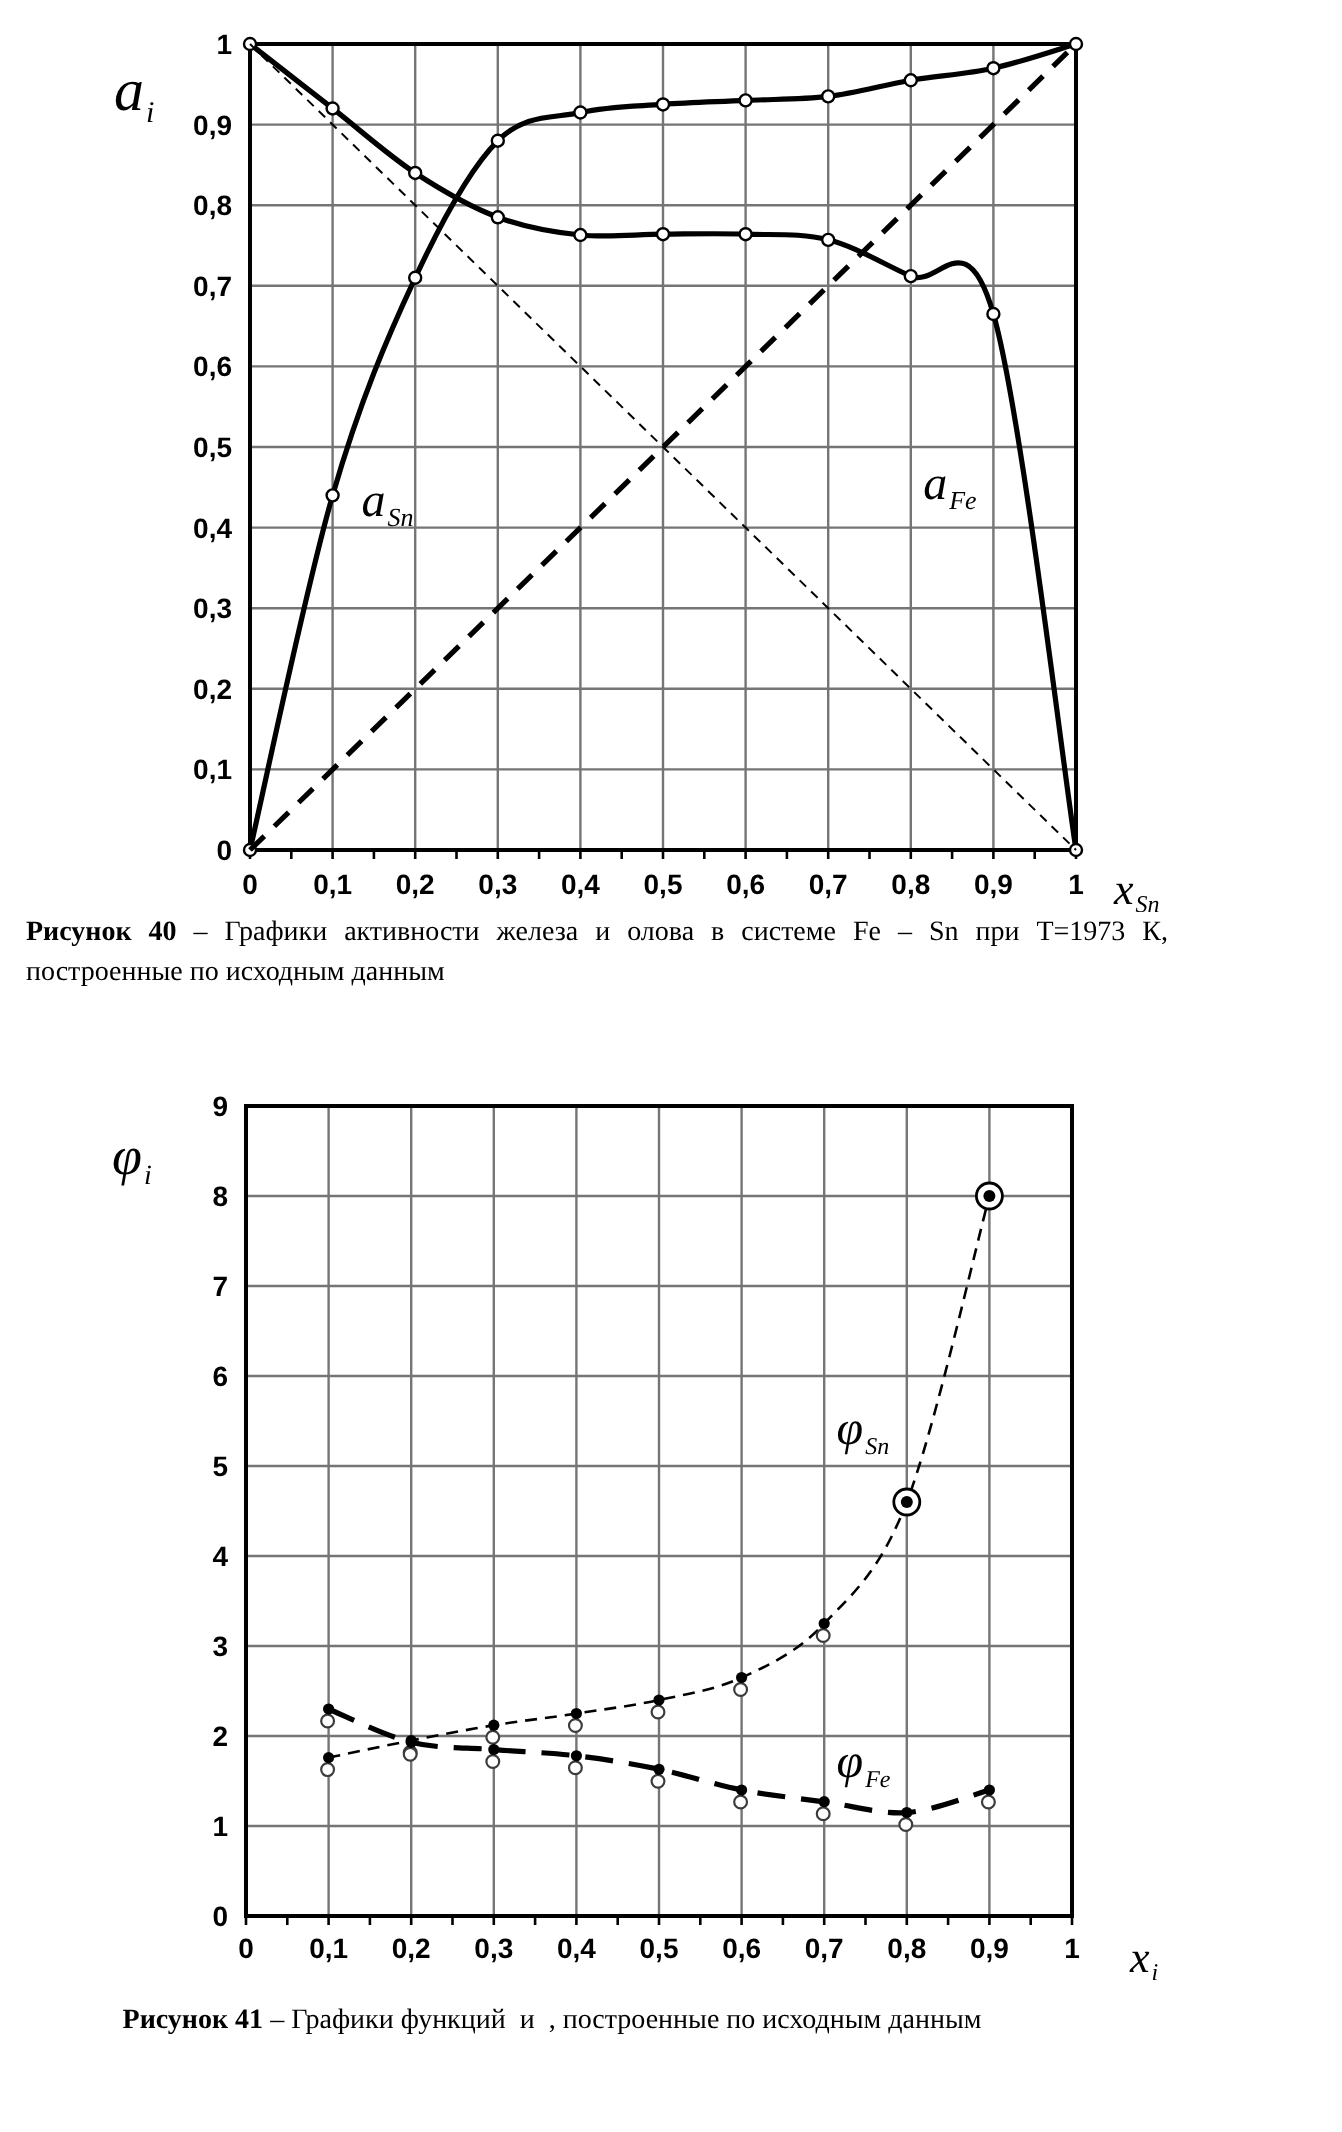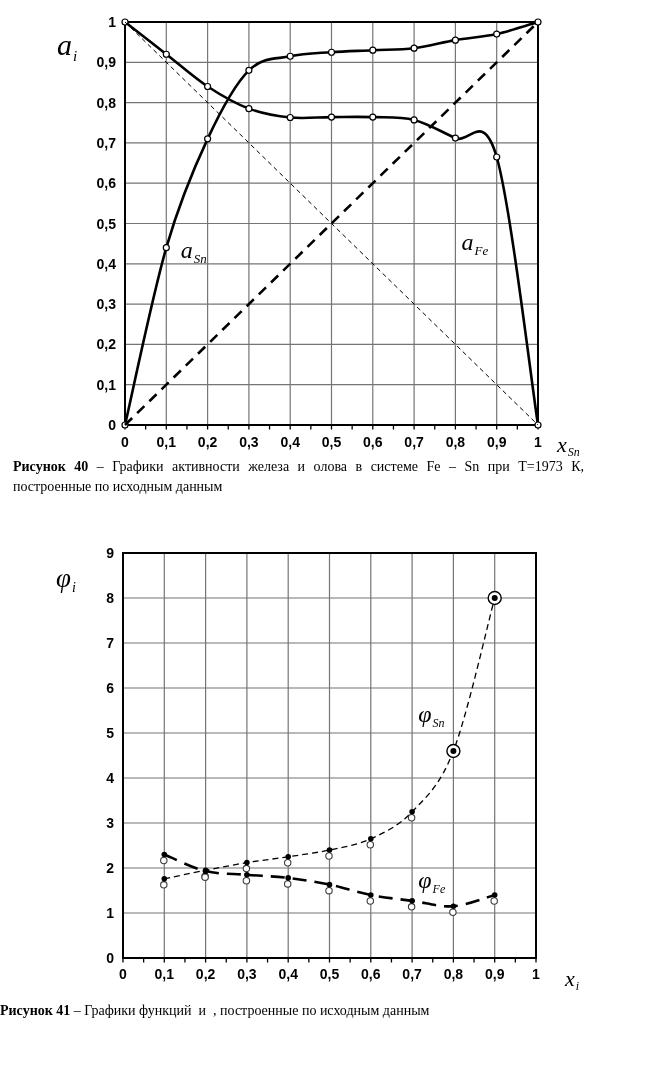--- a/index.html
+++ b/index.html
@@ -7,21 +7,21 @@
         font-family:"Liberation Serif",serif;color:#000;}
   .chart-svg{position:absolute;left:0;display:block;}
   #fig40-svg{top:0;}
   #fig41-svg{top:530px;}
   .cap{position:absolute;margin:0;font-family:"Liberation Serif",serif;font-size:14px;
        line-height:19.5px;color:#000;}
   .cap b{font-weight:bold;}
   .cap40{left:13px;top:457px;width:650px;}
   .cap40 .line1{display:block;word-spacing:5px;white-space:nowrap;}
   .cap40 .line2{display:block;}
-  .cap41{left:0;top:1001px;width:552px;white-space:pre-wrap;}
+  .cap41{left:0;top:1001px;width:552px;text-align:center;white-space:pre-wrap;}
   .tick-label{font-family:"Liberation Sans",sans-serif;font-weight:bold;font-size:14px;fill:#000;}
   .serif-italic{font-family:"Liberation Serif",serif;font-style:italic;fill:#000;}
 </style>
 </head>
 <body>
 
 <div class="page">
 
   <svg id="fig40-svg" class="chart-svg" width="671" height="456" viewBox="0 0 671 456" role="img">
       <defs>

